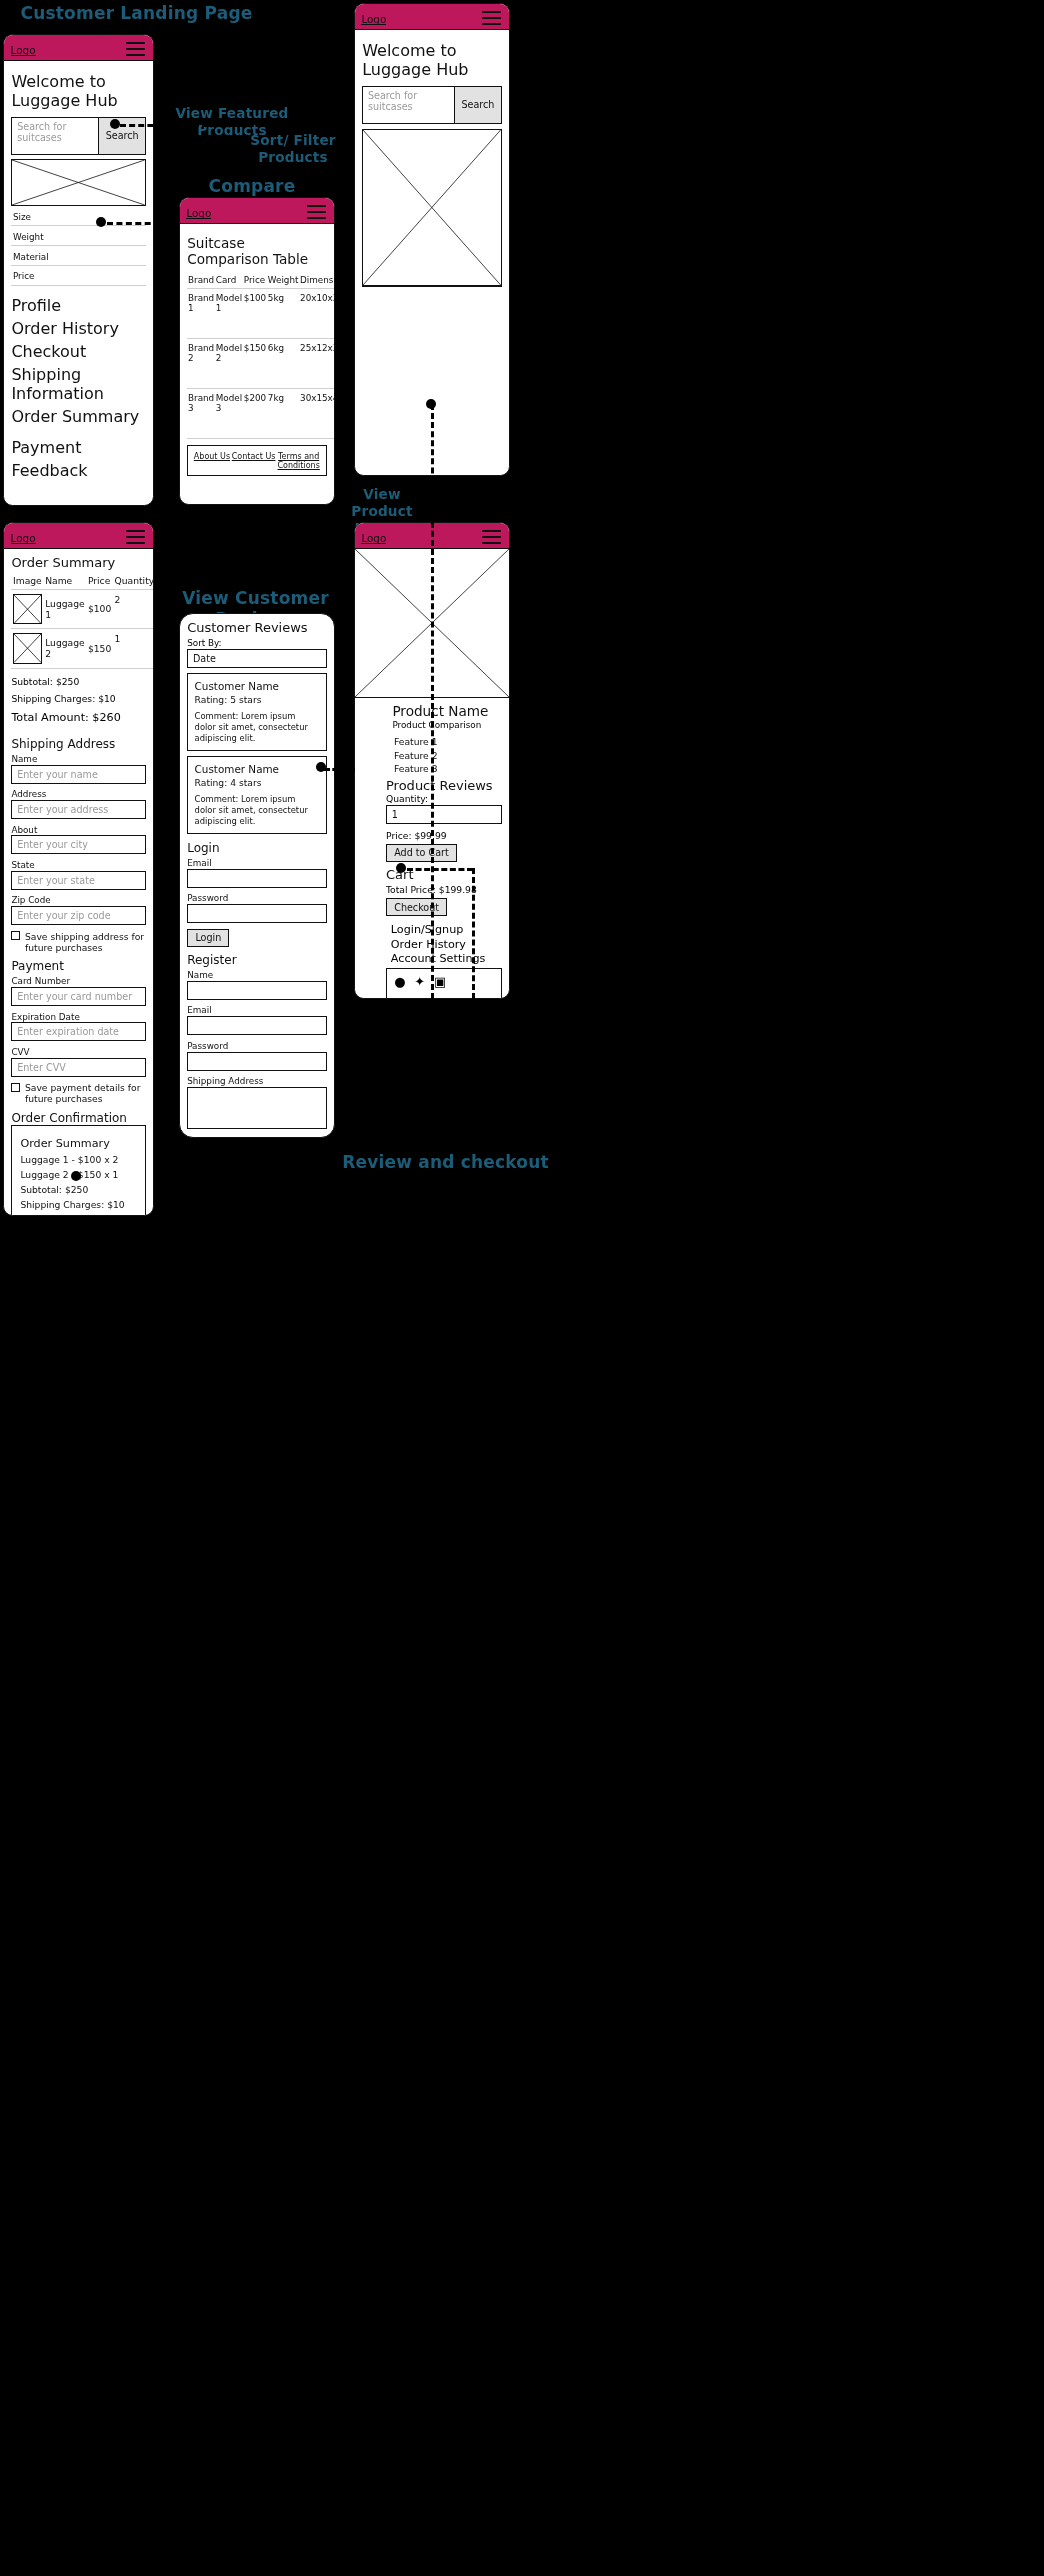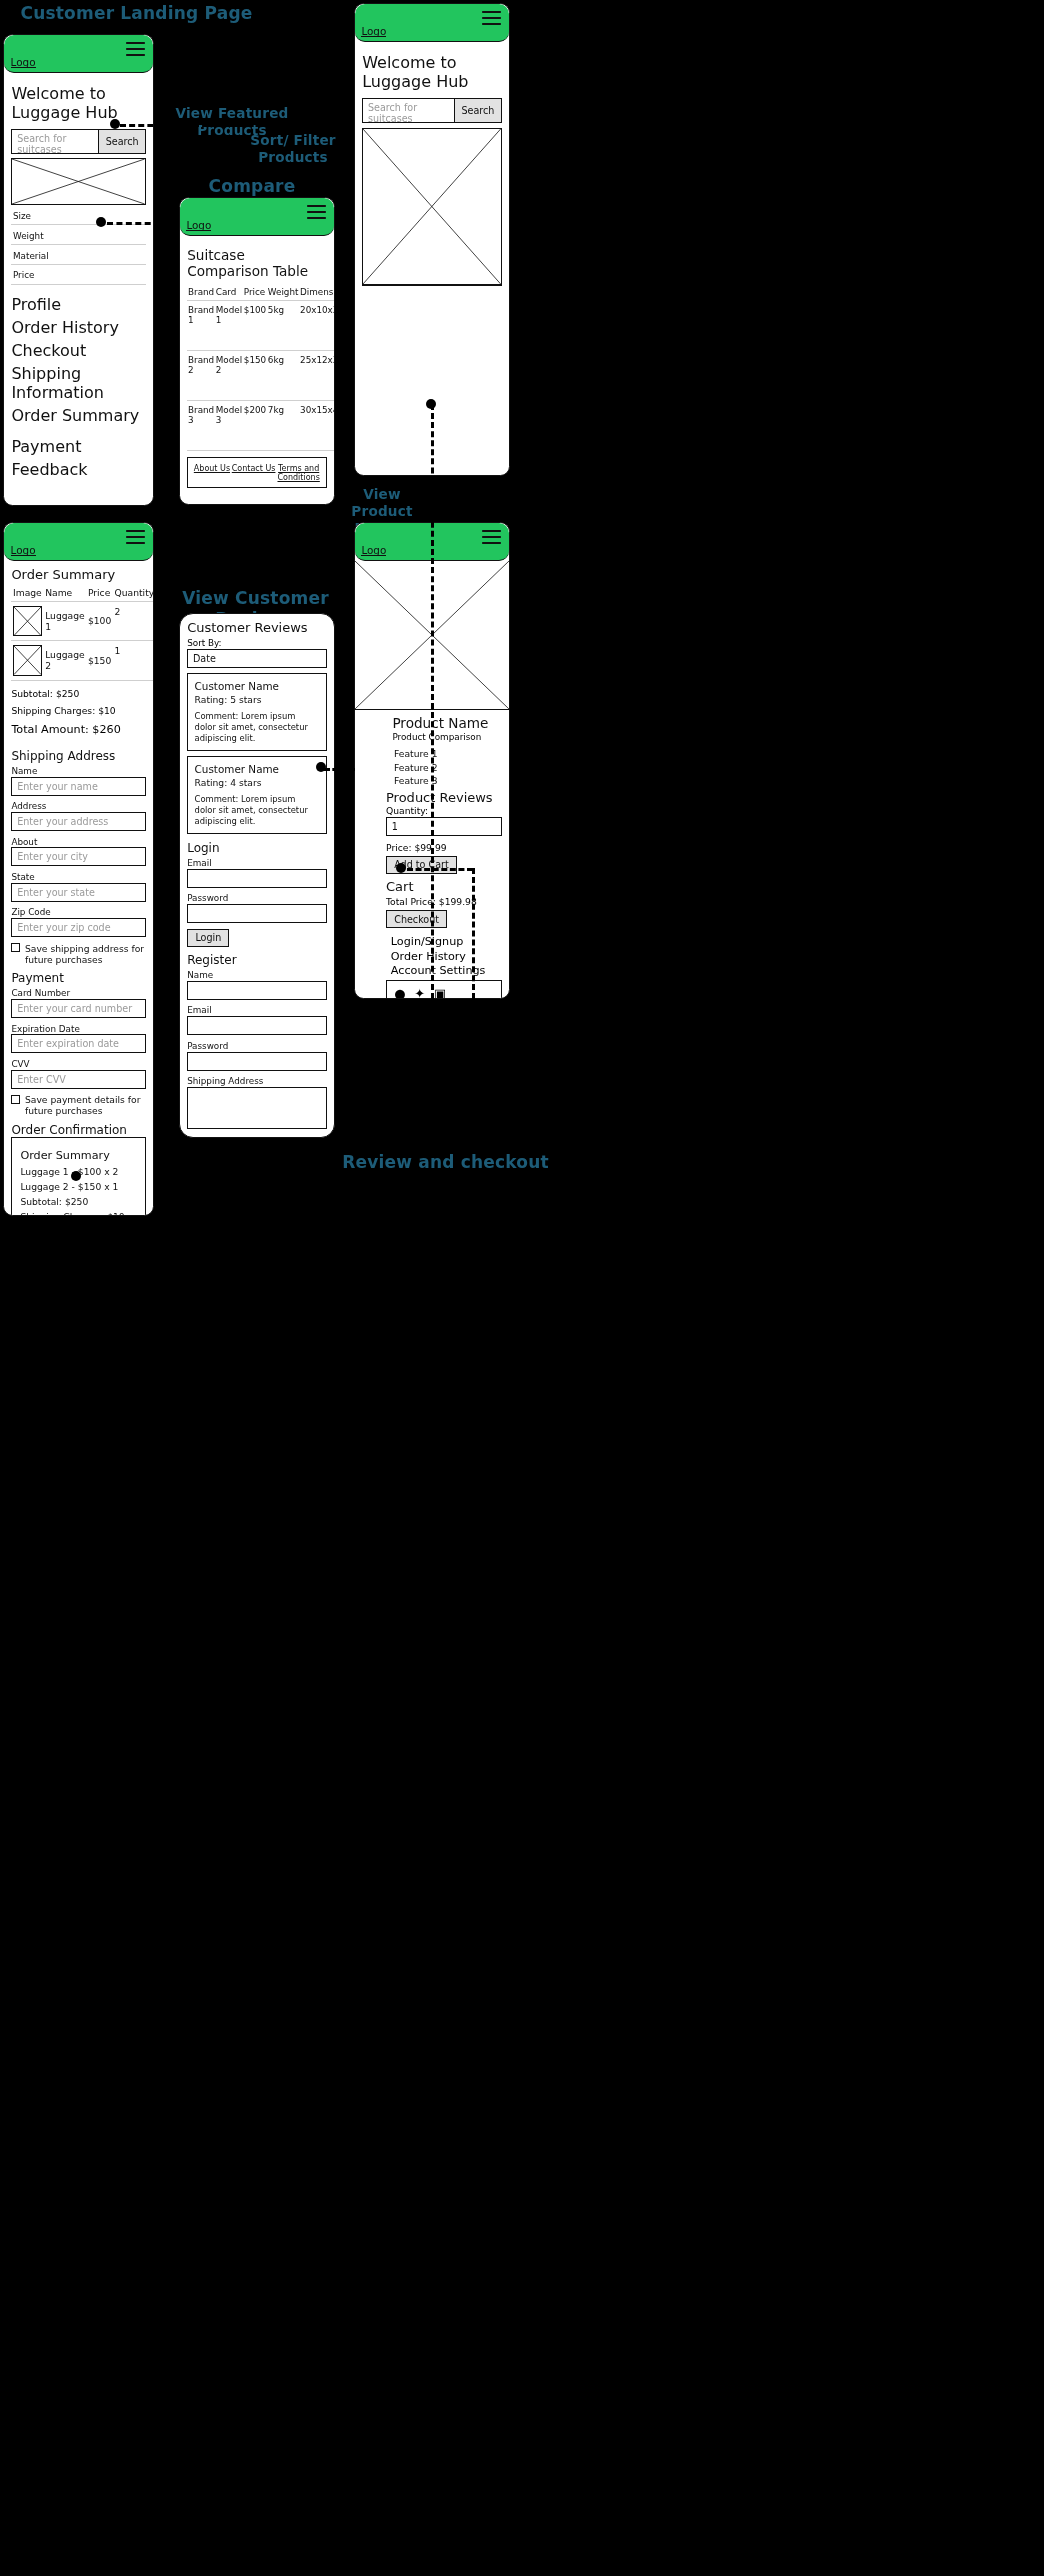--- a/index.html
+++ b/index.html
@@ -29,46 +29,45 @@
   
   .phone {
     position:absolute;
     background:#fff;
     border:1.6px solid #111;
     border-radius:9.6px;
     overflow:hidden;
   }
 
   .topbar {
-    background:#22c55e;
+    background:#be185d;
     border-bottom:1.6px solid #111;
-    height:38px;
+    height:26px;
     position:relative;
-    border-radius:10px;
   }
   .logo {
     position:absolute; left:6.4px; bottom:4px;
     font-size:10.4px; color:#111;
     border-bottom:1.2px solid #111;
     padding-bottom:0px;
     line-height:1;
   }
   .burger {
     position:absolute; right:8px; top:7.2px;
     width:19px; height:14.4px;
   }
   .burger i {
     display:block; height:2px; background:#111; margin-bottom:4px; border-radius:0.8px;
   }
 
   .pad { padding:4.8px 7.2px; }
   h1.scr { font-size:16px; font-weight:normal; margin:6.4px 0 6.4px 0; color:#111; }
   h2.scr { font-size:13.6px; font-weight:normal; margin:6.4px 0 3.2px 0; color:#111; }
 
-  .searchrow { display:flex; border:1.6px solid #111; height:25px; margin:1.6px 0 4.8px 0; }
+  .searchrow { display:flex; border:1.6px solid #111; height:38px; margin:1.6px 0 4.8px 0; }
   .searchrow .inp { flex:1; padding:3.2px 4.8px; font-size:9.6px; color:#9a9a9a; }
   .searchrow .btn {
     background:#e2e2e2; border-left:1.6px solid #111;
     padding:3.2px 6.4px; font-size:9.6px; color:#111; display:flex; align-items:center;
   }
 
   .imgbox { border:1.6px solid #111; position:relative; }
   .imgbox svg { position:absolute; inset:0; width:100%; height:100%; }
 
   .navlist { margin:8px 0 4.8px 0; }

